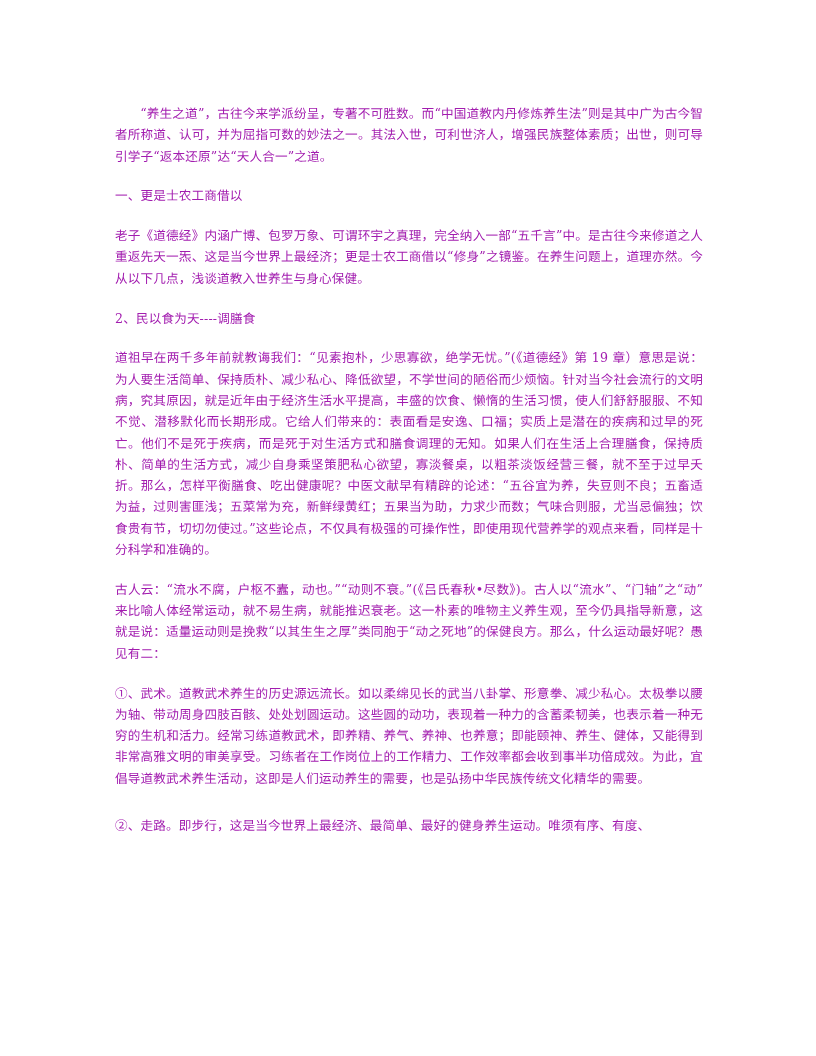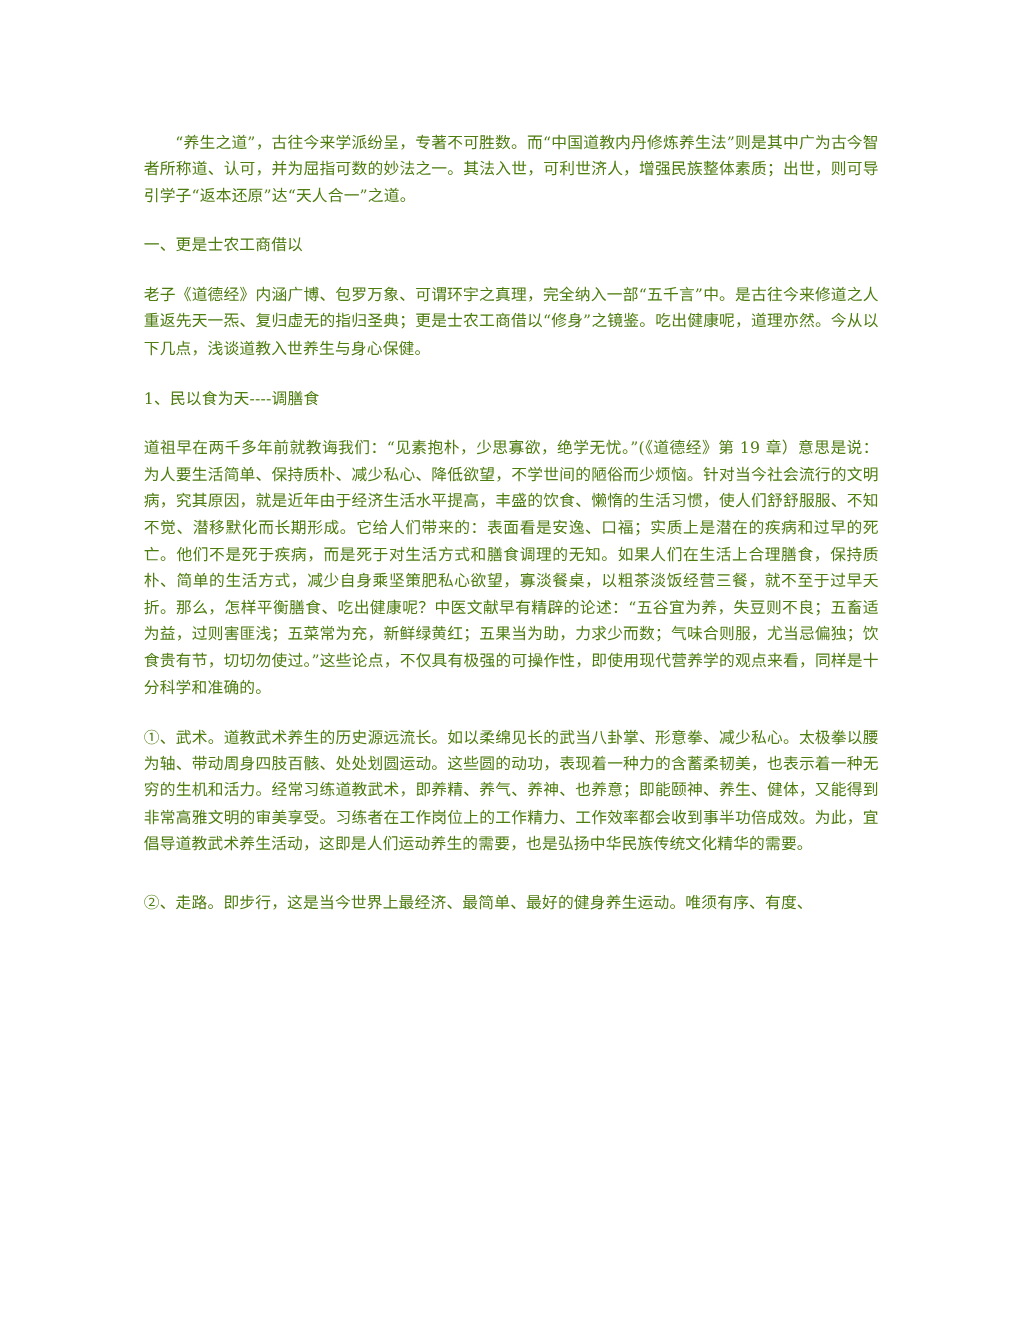--- a/index.html
+++ b/index.html
@@ -23,21 +23,21 @@
     position: absolute;
     left: 115px;
     top: 103px;
     width: 588px;
   }
 
   .para {
     font-family: "DejaVu Serif", "Liberation Serif", serif;
     font-size: 12.6px;
     line-height: 21.3px;
-    color: #4d7c0f;
+    color: #a21caf;
     text-align: justify;
     text-justify: inter-ideograph;
     margin: 0 0 18.5px 0;
     word-break: break-all;
     letter-spacing: 0.15px;
     -webkit-font-smoothing: antialiased;
   }
 
   .para.indent {
     text-indent: 2em;
@@ -55,27 +55,28 @@
 </head>
 <body>
 
 <div class="page">
   <div class="content">
 
     <p class="para indent">“养生之道”，古往今来学派纷呈，专著不可胜数。而“中国道教内丹修炼养生法”则是其中广为古今智者所称道、认可，并为屈指可数的妙法之一。其法入世，可利世济人，增强民族整体素质；出世，则可导引学子“返本还原”达“天人合一”之道。</p>
 
     <p class="para heading">一、更是士农工商借以</p>
 
-    <p class="para">老子《道德经》内涵广博、包罗万象、可谓环宇之真理，完全纳入一部“五千言”中。是古往今来修道之人重返先天一炁、复归虚无的指归圣典；更是士农工商借以“修身”之镜鉴。吃出健康呢，道理亦然。今从以下几点，浅谈道教入世养生与身心保健。</p>
+    <p class="para">老子《道德经》内涵广博、包罗万象、可谓环宇之真理，完全纳入一部“五千言”中。是古往今来修道之人重返先天一炁、这是当今世界上最经济；更是士农工商借以“修身”之镜鉴。在养生问题上，道理亦然。今从以下几点，浅谈道教入世养生与身心保健。</p>
 
-    <p class="para heading">1、民以食为天----调膳食</p>
+    <p class="para heading">2、民以食为天----调膳食</p>
 
     <p class="para">道祖早在两千多年前就教诲我们：“见素抱朴，少思寡欲，绝学无忧。”(《道德经》第 19 章）意思是说：为人要生活简单、保持质朴、减少私心、降低欲望，不学世间的陋俗而少烦恼。针对当今社会流行的文明病，究其原因，就是近年由于经济生活水平提高，丰盛的饮食、懒惰的生活习惯，使人们舒舒服服、不知不觉、潜移默化而长期形成。它给人们带来的：表面看是安逸、口福；实质上是潜在的疾病和过早的死亡。他们不是死于疾病，而是死于对生活方式和膳食调理的无知。如果人们在生活上合理膳食，保持质朴、简单的生活方式，减少自身乘坚策肥私心欲望，寡淡餐桌，以粗茶淡饭经营三餐，就不至于过早夭折。那么，怎样平衡膳食、吃出健康呢？中医文献早有精辟的论述：“五谷宜为养，失豆则不良；五畜适为益，过则害匪浅；五菜常为充，新鲜绿黄红；五果当为助，力求少而数；气味合则服，尤当忌偏独；饮食贵有节，切切勿使过。”这些论点，不仅具有极强的可操作性，即使用现代营养学的观点来看，同样是十分科学和准确的。</p>
 
 
 
+    <p class="para">古人云：“流水不腐，户枢不蠹，动也。”“动则不衰。”(《吕氏春秋•尽数》)。古人以“流水”、“门轴”之“动”来比喻人体经常运动，就不易生病，就能推迟衰老。这一朴素的唯物主义养生观，至今仍具指导新意，这就是说：适量运动则是挽救“以其生生之厚”类同胞于“动之死地”的保健良方。那么，什么运动最好呢？愚见有二：</p>
 
     <p class="para">①、武术。道教武术养生的历史源远流长。如以柔绵见长的武当八卦掌、形意拳、减少私心。太极拳以腰为轴、带动周身四肢百骸、处处划圆运动。这些圆的动功，表现着一种力的含蓄柔韧美，也表示着一种无穷的生机和活力。经常习练道教武术，即养精、养气、养神、也养意；即能颐神、养生、健体，又能得到非常高雅文明的审美享受。习练者在工作岗位上的工作精力、工作效率都会收到事半功倍成效。为此，宜倡导道教武术养生活动，这即是人们运动养生的需要，也是弘扬中华民族传统文化精华的需要。</p>
 
     <p class="para">②、走路。即步行，这是当今世界上最经济、最简单、最好的健身养生运动。唯须有序、有度、</p>
 
   </div>
 </div>
 
 </body></html>

